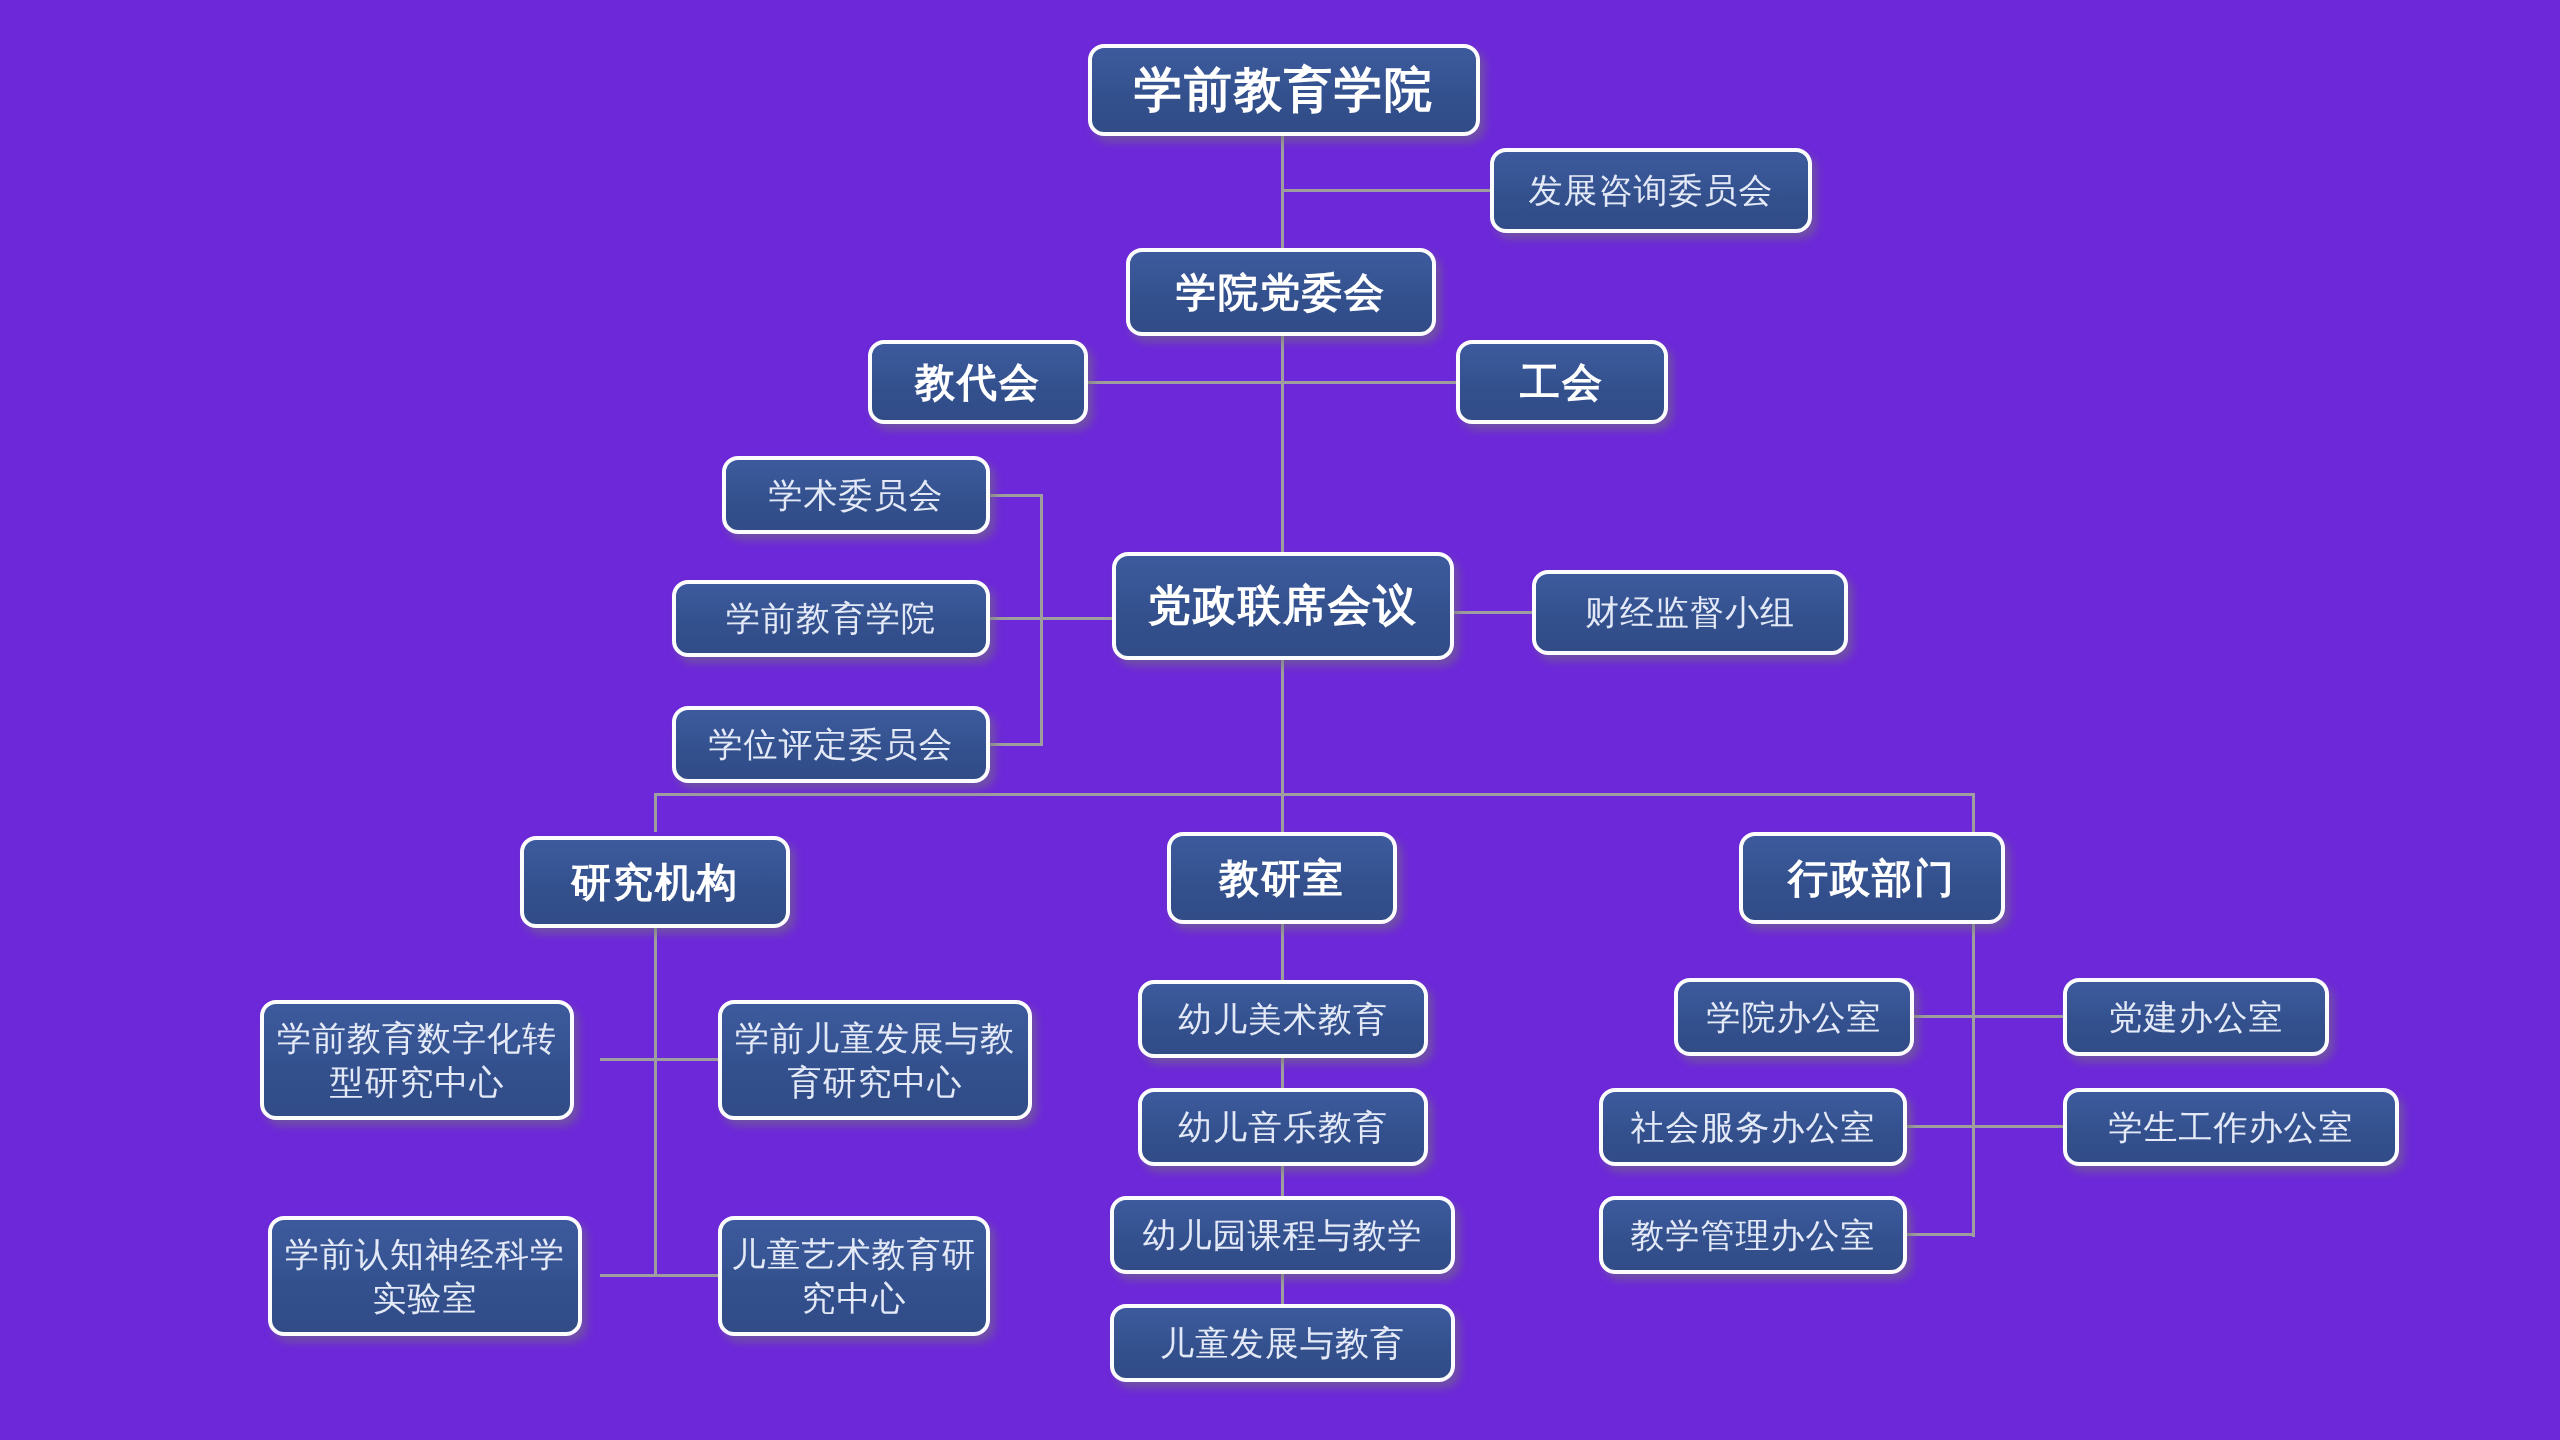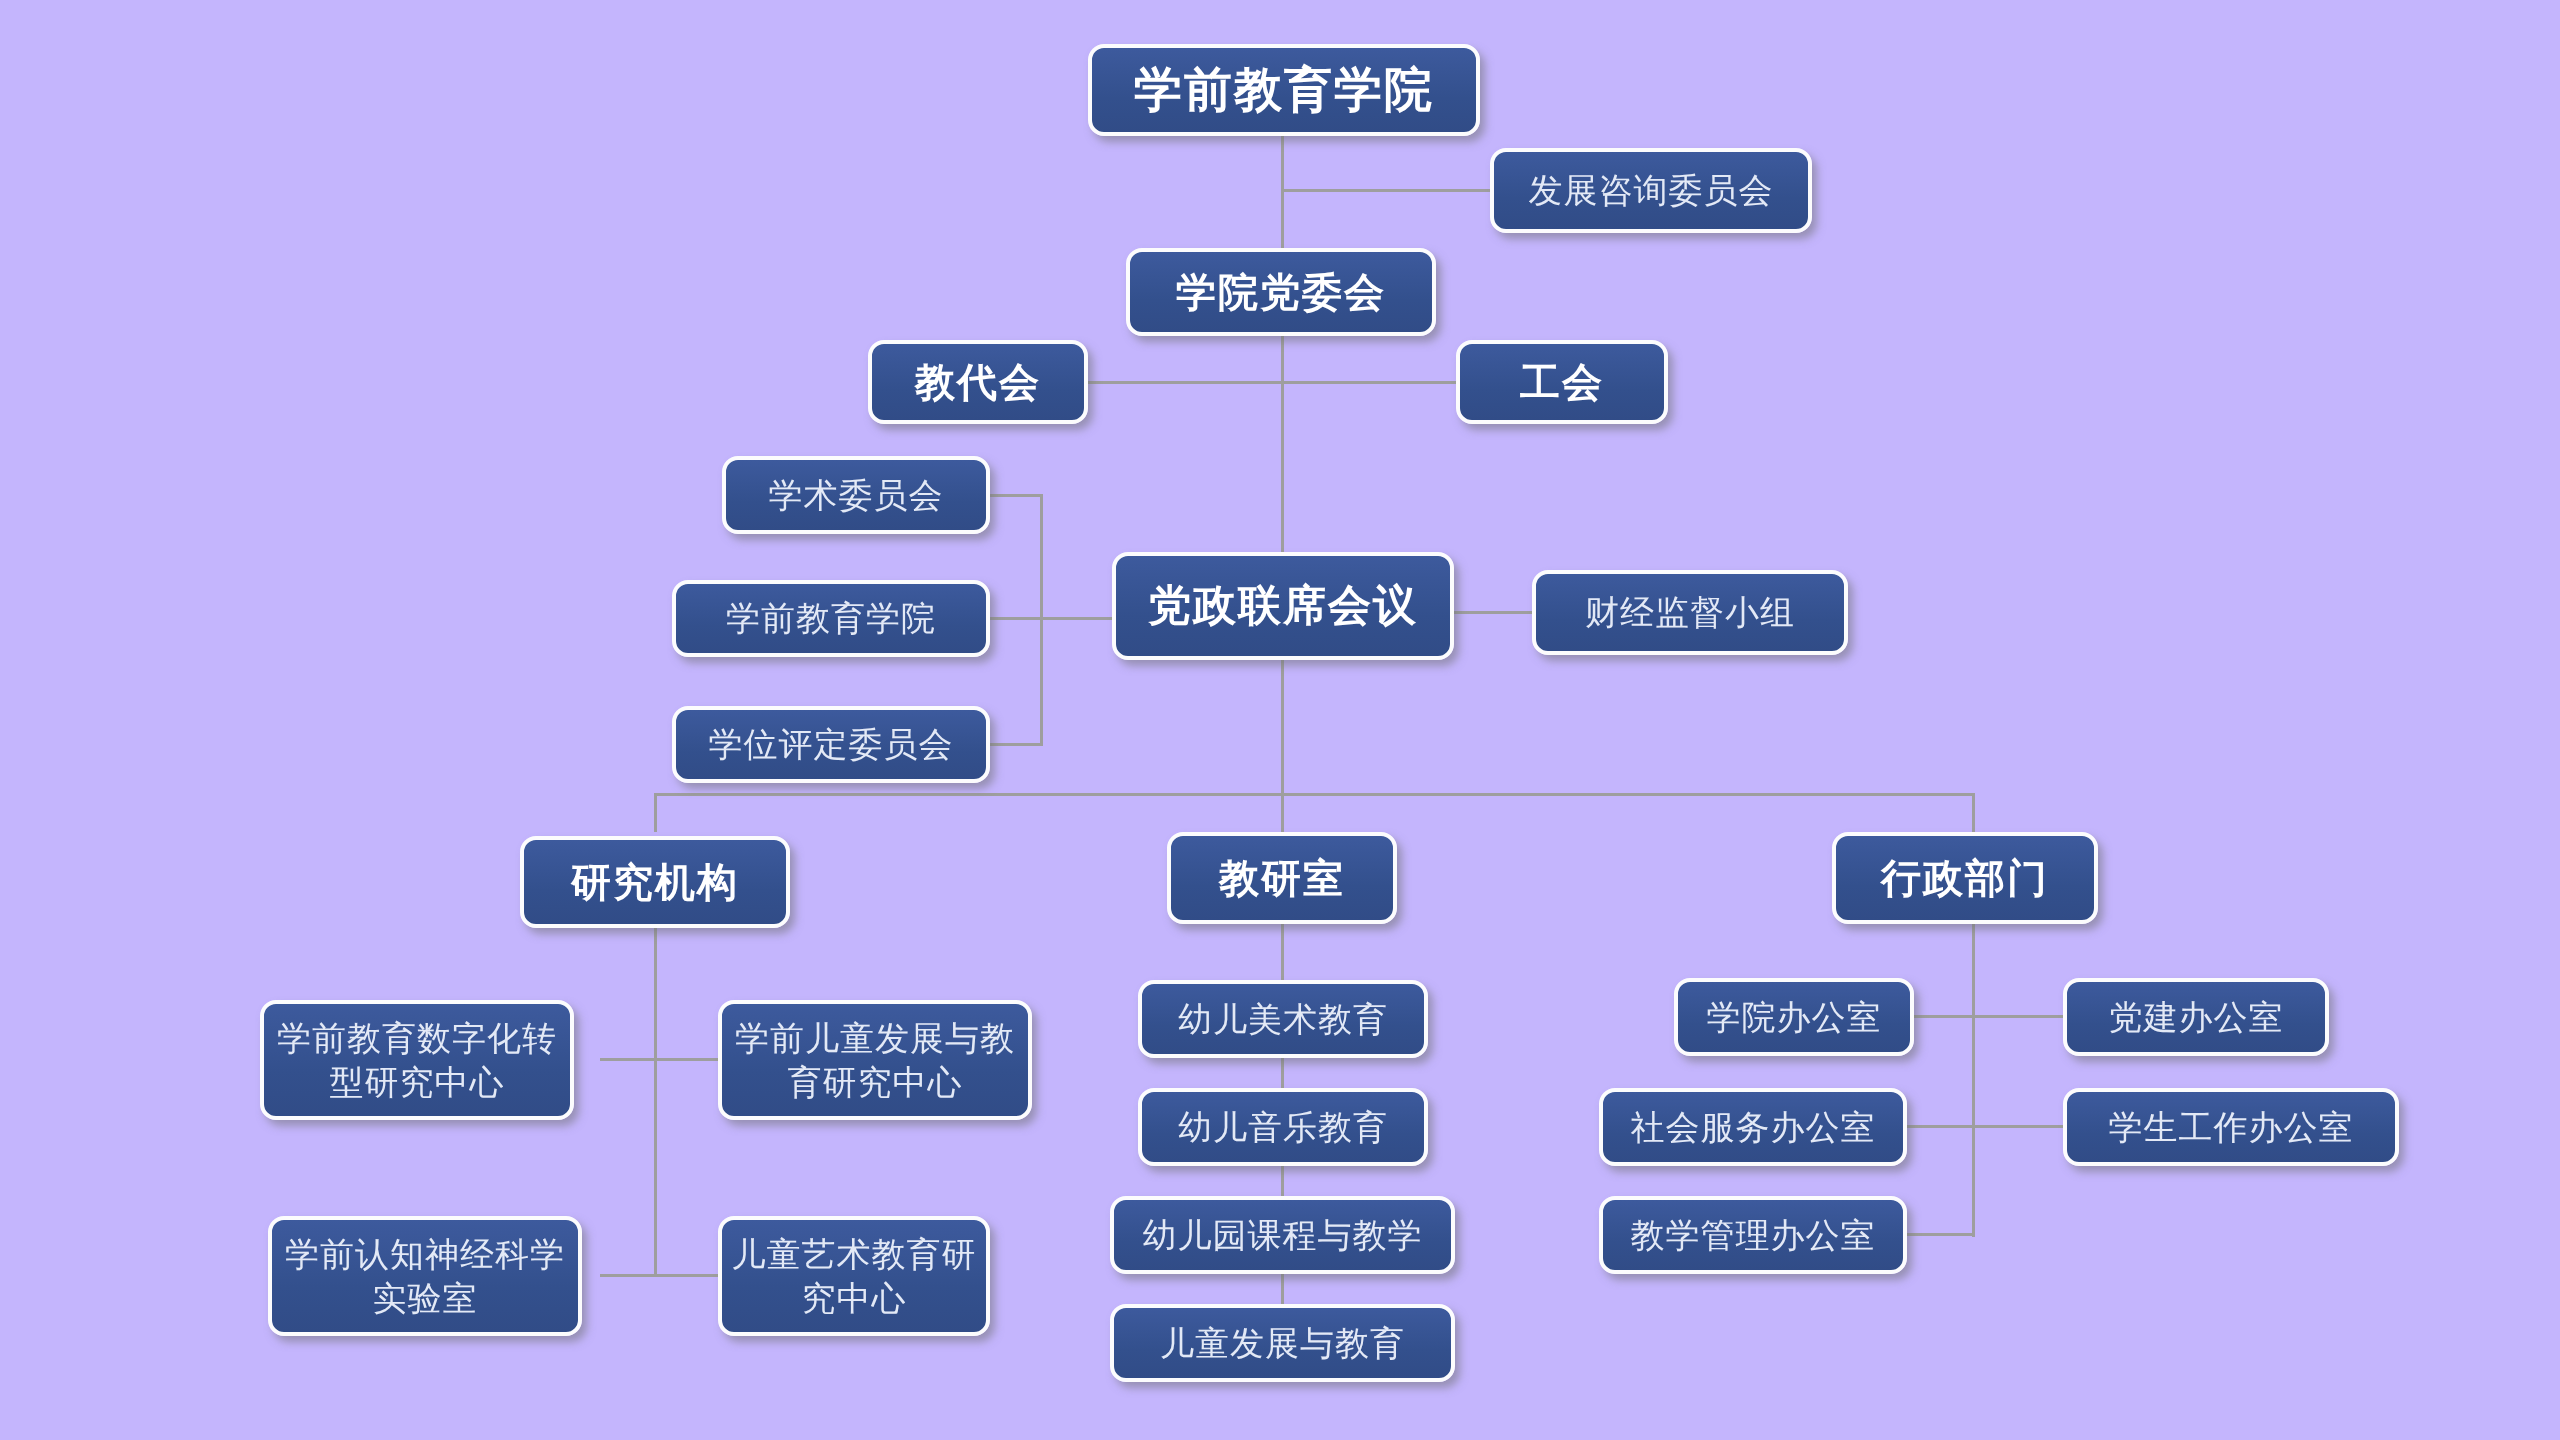--- a/index.html
+++ b/index.html
@@ -5,21 +5,21 @@
   html, body {
     margin: 0;
     padding: 0;
     background: #ffffff;
     font-family: "DejaVu Sans", "Liberation Sans", sans-serif;
   }
   .stage {
     position: relative;
     width: 2560px;
     height: 1440px;
-    background: #c4b5fd;
+    background: #6d28d9;
     overflow: hidden;
   }
   
   .line {
     position: absolute;
     background: #9e9e9e;
     z-index: 1;
   }
   .h { height: 3px; }
   .v { width: 3px; }
@@ -107,21 +107,21 @@
 
   <div class="node leaf one" style="left:722px; top:456px; width:268px; height:78px;">学术委员会</div>
   <div class="node leaf one" style="left:672px; top:580px; width:318px; height:77px;">学前教育学院</div>
   <div class="node leaf one" style="left:672px; top:706px; width:318px; height:77px;">学位评定委员会</div>
 
   <div class="node hub xl" style="left:1112px; top:552px; width:342px; height:108px;">党政联席会议</div>
   <div class="node leaf one" style="left:1532px; top:570px; width:316px; height:85px;">财经监督小组</div>
 
   <div class="node hub" style="left:520px; top:836px; width:270px; height:92px;">研究机构</div>
   <div class="node hub" style="left:1167px; top:832px; width:230px; height:92px;">教研室</div>
-  <div class="node hub" style="left:1832px; top:832px; width:266px; height:92px;">行政部门</div>
+  <div class="node hub" style="left:1739px; top:832px; width:266px; height:92px;">行政部门</div>
 
   <div class="node leaf two" style="left:260px; top:1000px; width:314px; height:120px;">学前教育数字化转型研究中心</div>
   <div class="node leaf two" style="left:718px; top:1000px; width:314px; height:120px;">学前儿童发展与教育研究中心</div>
   <div class="node leaf two" style="left:268px; top:1216px; width:314px; height:120px;">学前认知神经科学实验室</div>
   <div class="node leaf two" style="left:718px; top:1216px; width:272px; height:120px;">儿童艺术教育研究中心</div>
 
   <div class="node leaf one" style="left:1138px; top:980px; width:290px; height:78px;">幼儿美术教育</div>
   <div class="node leaf one" style="left:1138px; top:1088px; width:290px; height:78px;">幼儿音乐教育</div>
   <div class="node leaf one" style="left:1110px; top:1196px; width:345px; height:78px;">幼儿园课程与教学</div>
   <div class="node leaf one" style="left:1110px; top:1304px; width:345px; height:78px;">儿童发展与教育</div>

